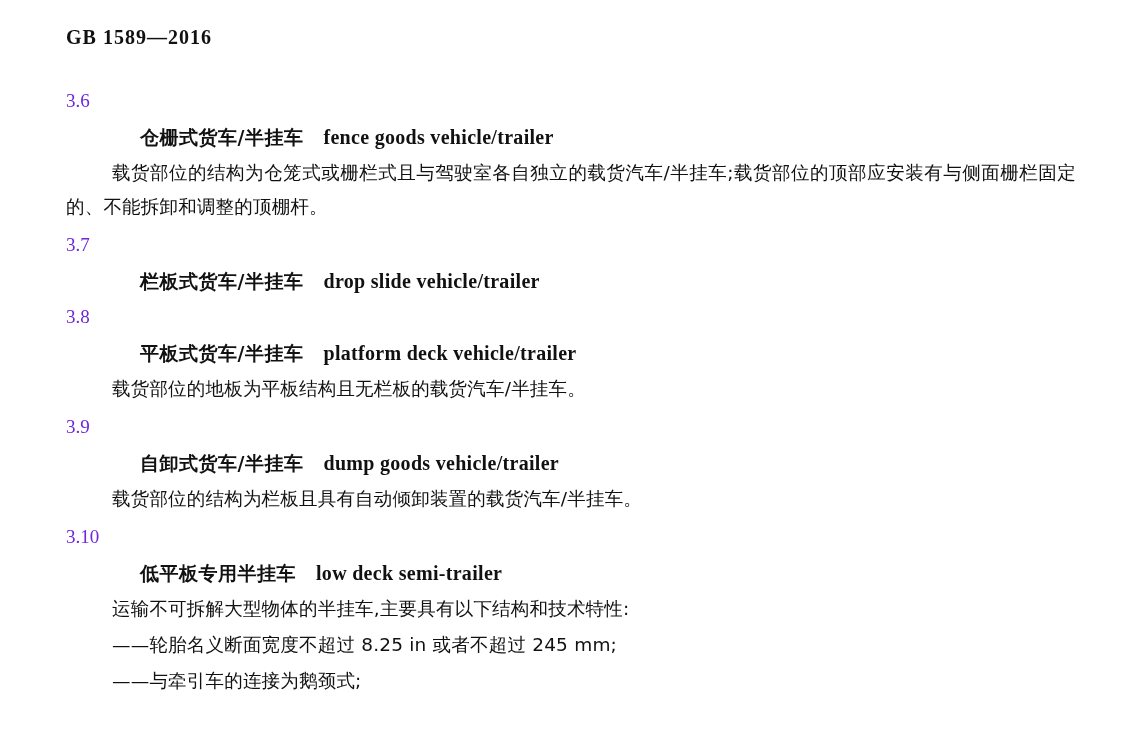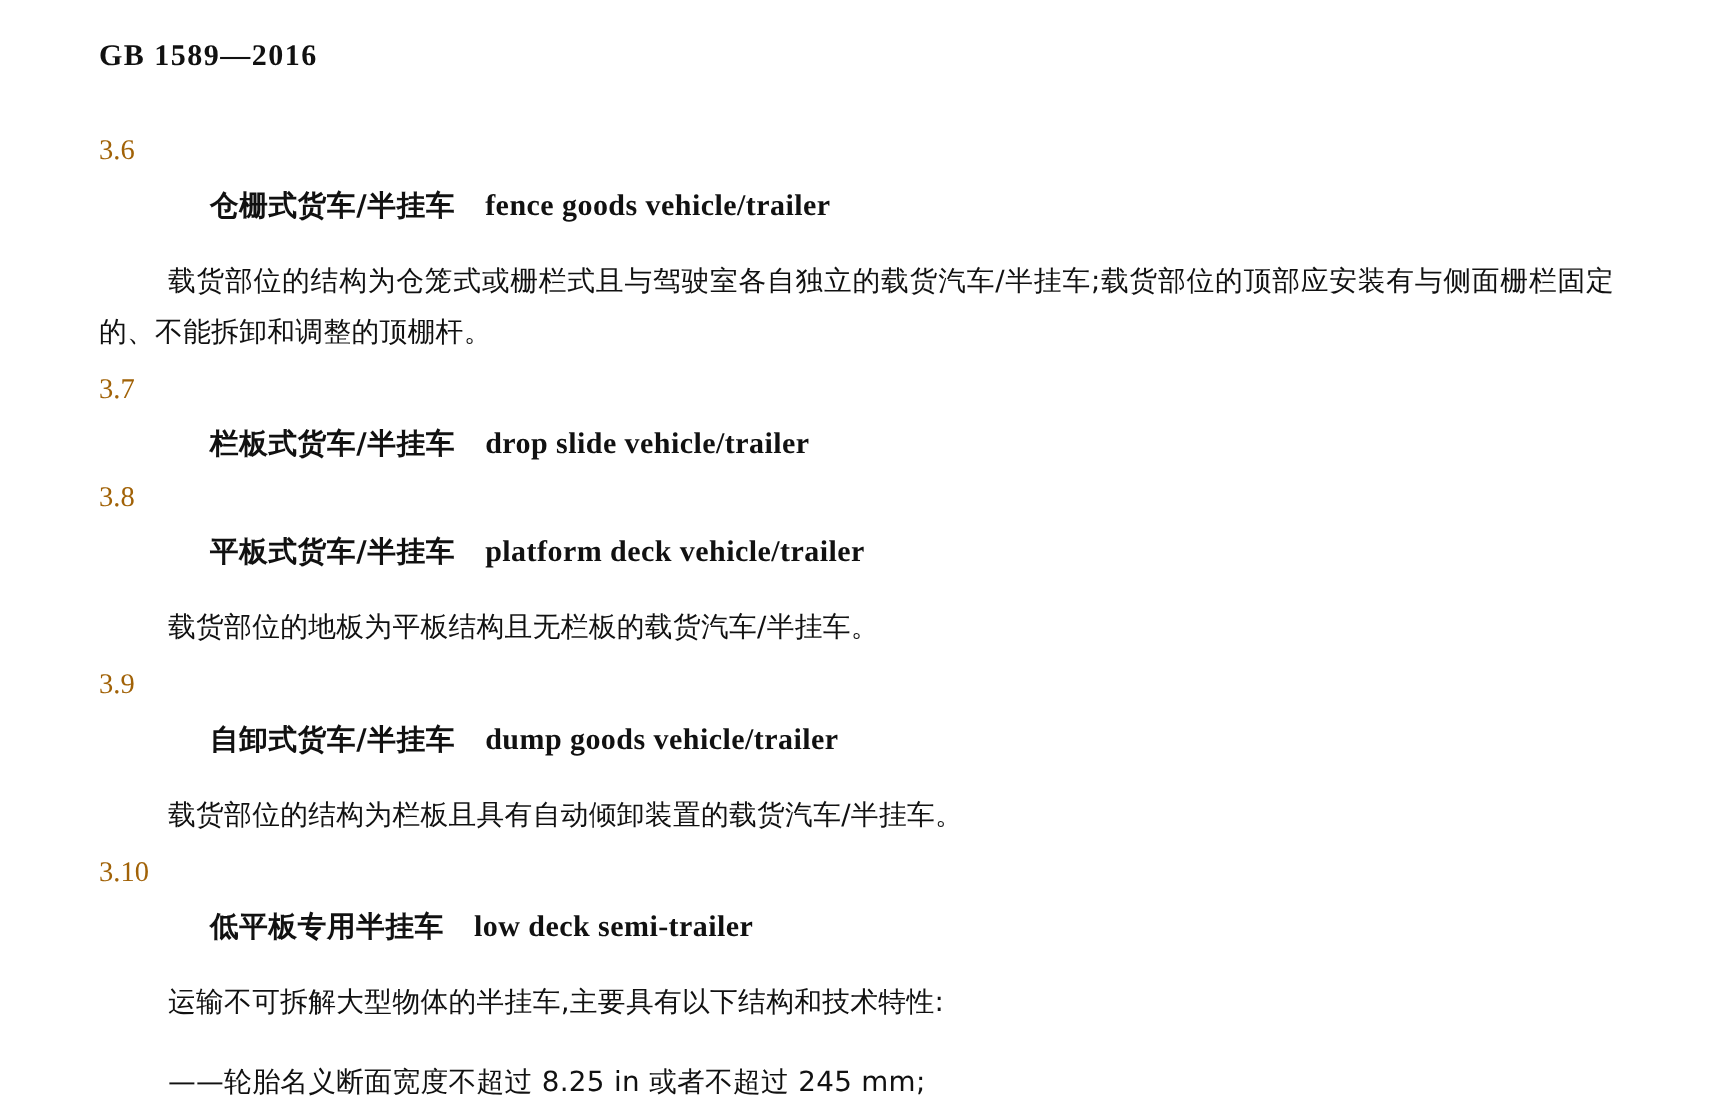--- a/index.html
+++ b/index.html
@@ -34,21 +34,21 @@
   .content {
     position: absolute;
     top: 80px;
     left: 66px;
     width: 1010px;
   }
   .clause-num {
     font-family: "Liberation Serif", "DejaVu Serif", serif;
     font-size: 19px;
     line-height: 30px;
-    color: #a16207;
+    color: #6d28d9;
     margin-top: 6px;
   }
   .term-line {
     margin-left: 46px;
     margin-top: 6px;
     font-size: 20px;
     line-height: 30px;
     font-weight: bold;
     color: #111;
     white-space: nowrap;
@@ -61,35 +61,35 @@
     margin-left: 28px;
   }
   .term-en {
     font-family: "Liberation Serif", "DejaVu Serif", serif;
     font-weight: bold;
     font-size: 20px;
     margin-left: 20px;
     letter-spacing: 0.3px;
   }
   .para {
-    margin-top: 19px;
+    margin-top: 4px;
     font-family: "DejaVu Sans", "Liberation Sans", sans-serif;
     font-size: 18.5px;
     line-height: 34px;
     color: #111;
     text-align: justify;
     text-justify: inter-character;
     text-indent: 46px;
     letter-spacing: 0.2px;
   }
   .para.nojust {
     text-align: left;
   }
   .dash-item {
-    margin-top: 19px;
+    margin-top: 2px;
     margin-left: 46px;
     font-family: "DejaVu Sans", "Liberation Sans", sans-serif;
     font-size: 18.5px;
     line-height: 34px;
     color: #111;
     letter-spacing: 0.2px;
   }
 </style>
 </head>
 <body>

